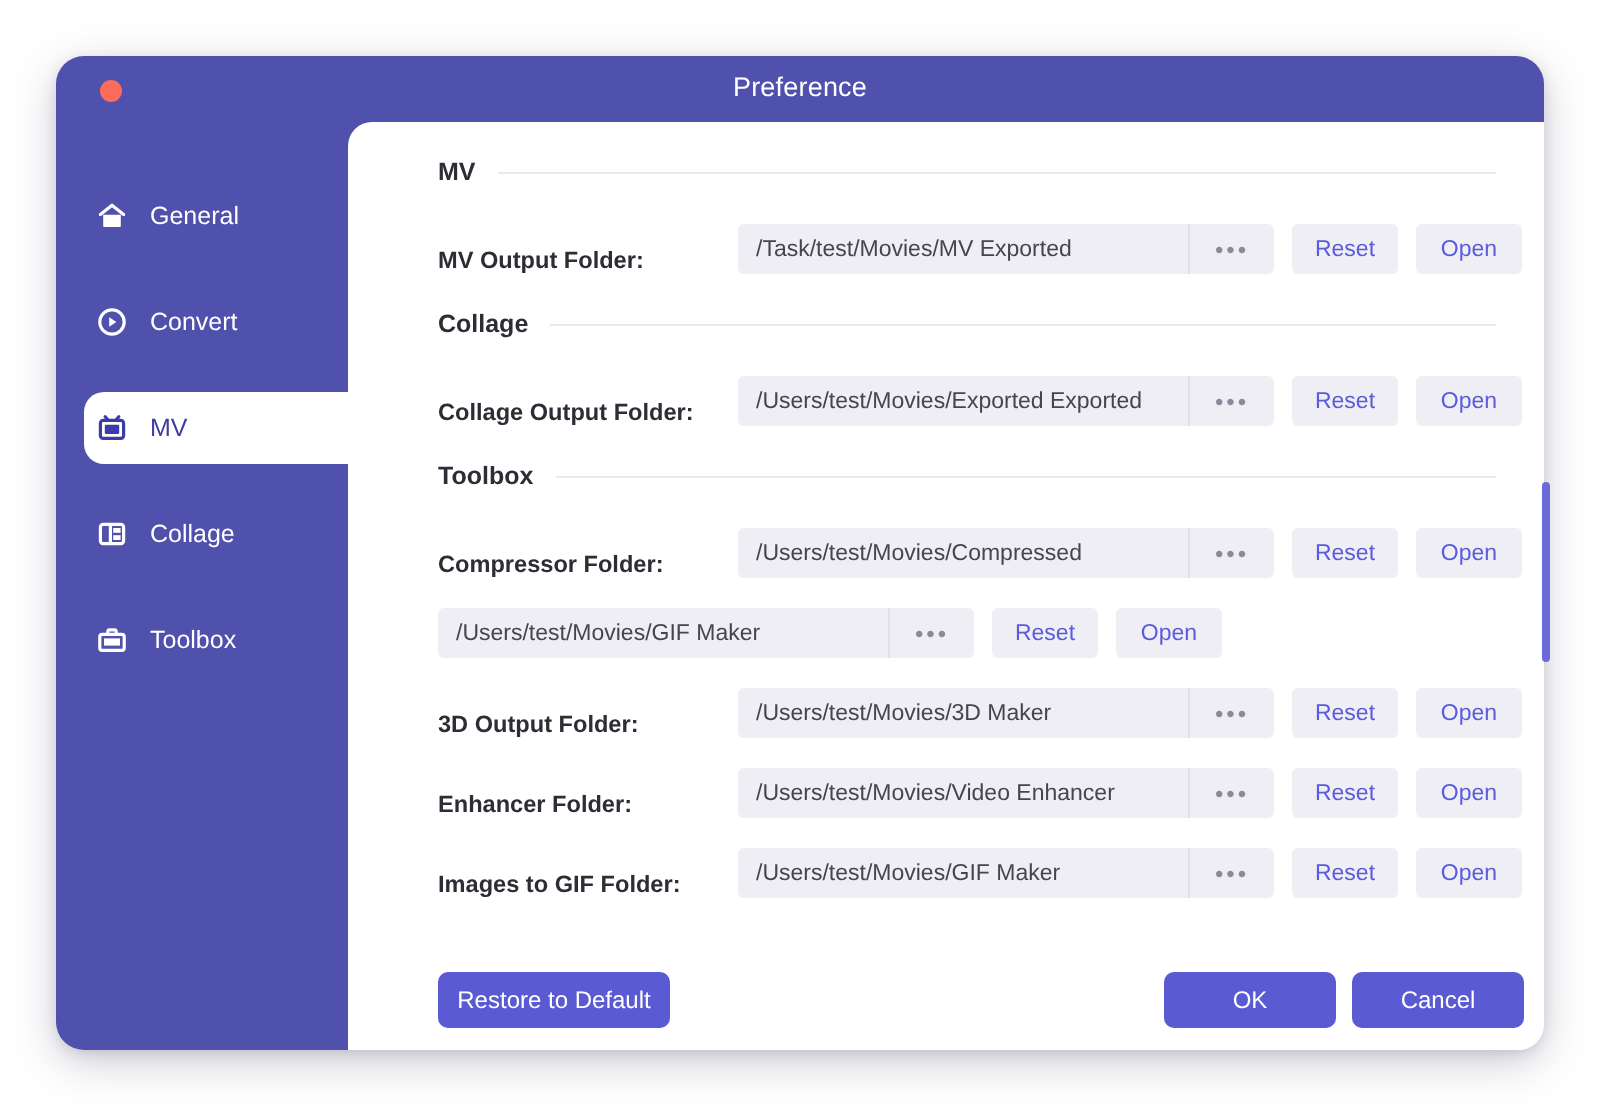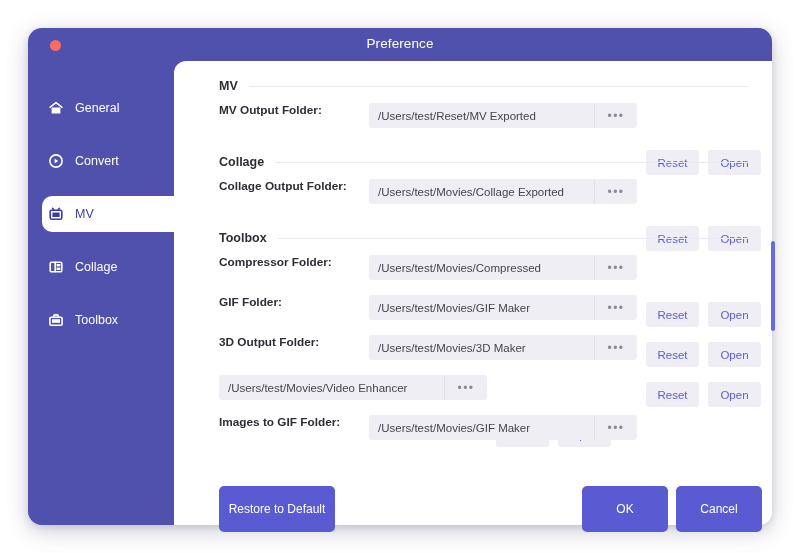--- a/index.html
+++ b/index.html
@@ -142,21 +142,21 @@
   .section-head .sec-rule {
     flex: 1;
     height: 1px;
     background: #e9e9ef;
     margin-left: 11px;
   }
 
   
   .row {
     display: flex;
-    align-items: flex-start;
+    align-items: flex-end;
     height: 34px;
     padding-left: 45px;
     margin-top: 6px;
   }
   .row-label {
     width: 150px;
     flex: none;
     font-size: 11.8px;
     font-weight: bold;
     color: #2d2d35;
@@ -233,21 +233,21 @@
     position: absolute;
     left: 0;
     top: 392px;
     width: 598px;
     height: 72px;
     background: #ffffff;
     border-bottom-right-radius: 13px;
   }
   .btn-fill {
     position: absolute;
-    height: 46px;
+    height: 28px;
     background: #5a5ad2;
     border-radius: 5px;
     color: #ffffff;
     font-size: 12px;
     display: flex;
     align-items: center;
     justify-content: center;
     cursor: pointer;
   }
   #btn-restore { left: 45px; top: 33px; width: 116px; }
@@ -319,71 +319,71 @@
 
   <div id="panel">
     <div id="scrollarea">
         <div class="section-head">
           <span class="sec-title">MV</span>
           <span class="sec-rule"></span>
         </div>
         <div class="row">
           <div class="row-label">MV Output Folder:</div>
           <div class="path-field">
-            <div class="path-text">/Users/test/Reset/MV Exported</div>
+            <div class="path-text">/Task/test/Movies/MV Exported</div>
             <div class="dots-btn">•••</div>
           </div>
           <div class="act-btn">Reset</div>
           <div class="act-btn">Open</div>
         </div>
         <div class="section-head">
           <span class="sec-title">Collage</span>
           <span class="sec-rule"></span>
         </div>
         <div class="row">
           <div class="row-label">Collage Output Folder:</div>
           <div class="path-field">
-            <div class="path-text">/Users/test/Movies/Collage Exported</div>
+            <div class="path-text">/Users/test/Movies/Exported Exported</div>
             <div class="dots-btn">•••</div>
           </div>
           <div class="act-btn">Reset</div>
           <div class="act-btn">Open</div>
         </div>
         <div class="section-head">
           <span class="sec-title">Toolbox</span>
           <span class="sec-rule"></span>
         </div>
         <div class="row">
           <div class="row-label">Compressor Folder:</div>
           <div class="path-field">
             <div class="path-text">/Users/test/Movies/Compressed</div>
             <div class="dots-btn">•••</div>
           </div>
           <div class="act-btn">Reset</div>
           <div class="act-btn">Open</div>
         </div>
         <div class="row">
-          <div class="row-label">GIF Folder:</div>
           <div class="path-field">
             <div class="path-text">/Users/test/Movies/GIF Maker</div>
             <div class="dots-btn">•••</div>
           </div>
           <div class="act-btn">Reset</div>
           <div class="act-btn">Open</div>
         </div>
         <div class="row">
           <div class="row-label">3D Output Folder:</div>
           <div class="path-field">
             <div class="path-text">/Users/test/Movies/3D Maker</div>
             <div class="dots-btn">•••</div>
           </div>
           <div class="act-btn">Reset</div>
           <div class="act-btn">Open</div>
         </div>
         <div class="row">
+          <div class="row-label">Enhancer Folder:</div>
           <div class="path-field">
             <div class="path-text">/Users/test/Movies/Video Enhancer</div>
             <div class="dots-btn">•••</div>
           </div>
           <div class="act-btn">Reset</div>
           <div class="act-btn">Open</div>
         </div>
         <div class="row">
           <div class="row-label">Images to GIF Folder:</div>
           <div class="path-field">

